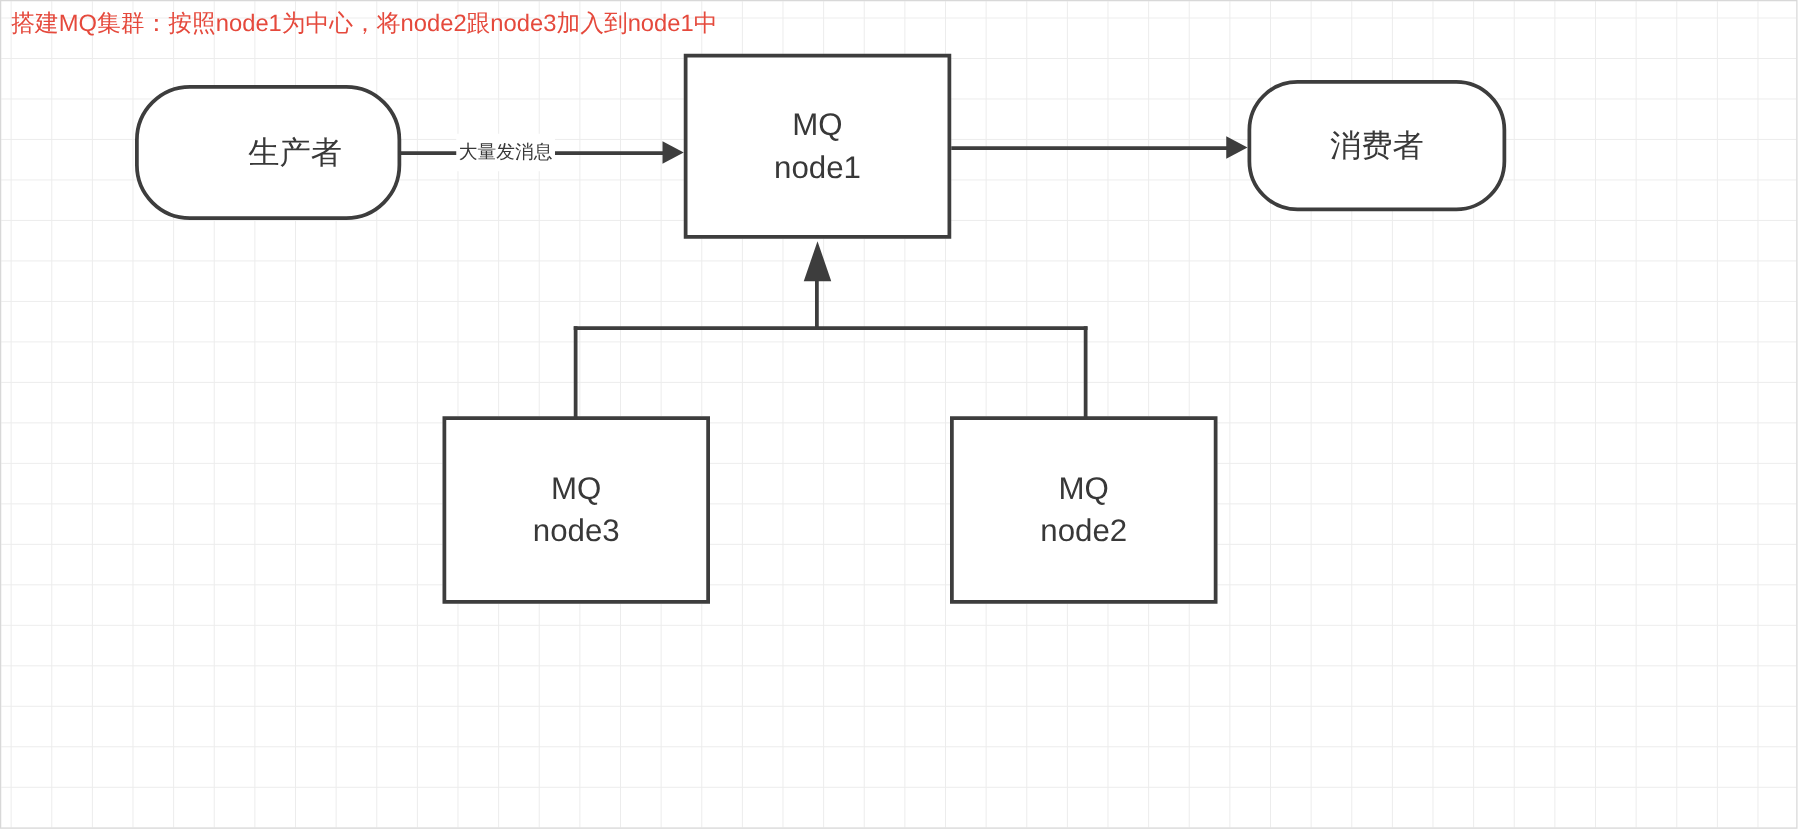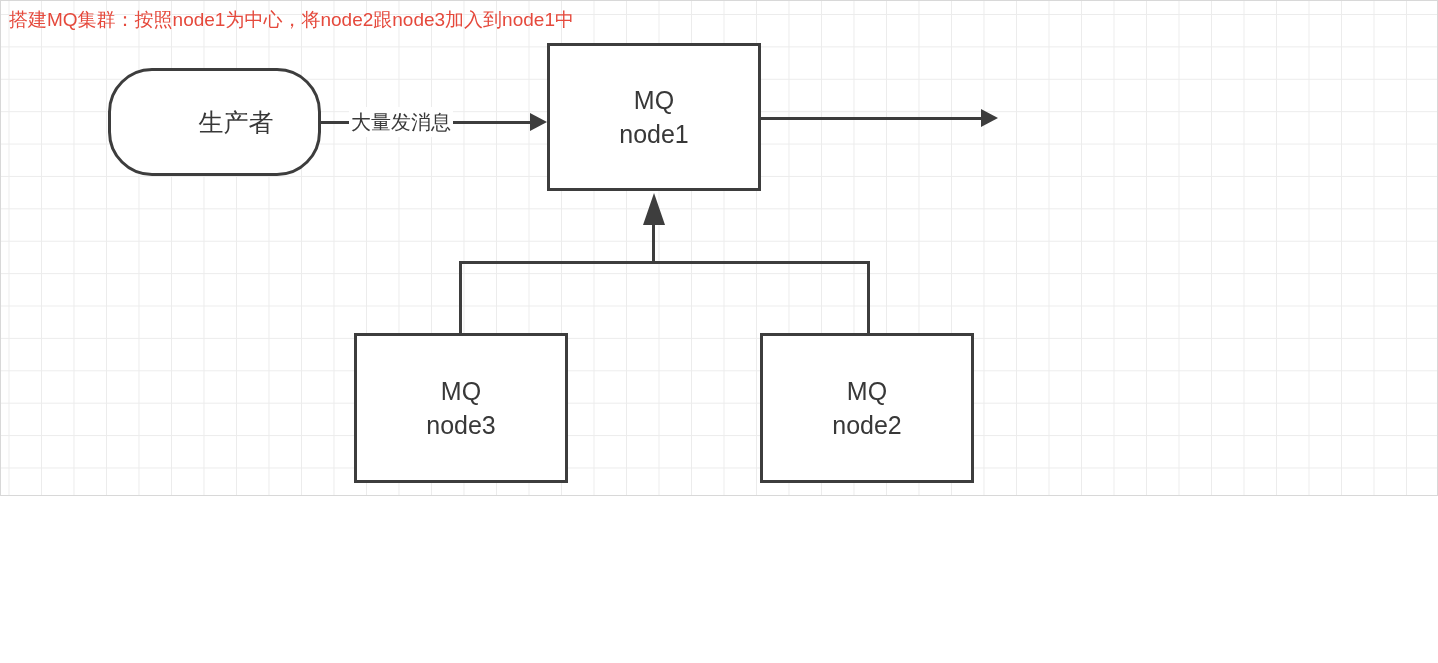--- a/index.html
+++ b/index.html
@@ -10,21 +10,21 @@
     --canvas-bg: #ffffff;
   }
   * { margin: 0; padding: 0; box-sizing: border-box; }
   body {
     font-family: "Liberation Sans", "DejaVu Sans", sans-serif;
     background: #ffffff;
   }
   .canvas {
     position: relative;
     width: 1438px;
-    height: 496px;
+    height: 663px;
     overflow: hidden;
     border: 1px solid #d8d8d8;
     background-color: var(--canvas-bg);
     background-image:
       linear-gradient(to right, var(--grid) 1px, transparent 1px),
       linear-gradient(to bottom, var(--grid) 1px, transparent 1px);
     background-size: 32.5px 32.4px;
     background-position: 7.5px 13px;
   }
   .title {
@@ -65,22 +65,22 @@
     border-left: 17px solid var(--stroke);
   }
   .arrow-up {
     position: absolute; width: 0; height: 0;
     border-left: 11px solid transparent;
     border-right: 11px solid transparent;
     border-bottom: 32px solid var(--stroke);
   }
   .edge-label {
     position: absolute;
-    left: 348px; top: 106px;
-    font-size: 20px;
+    left: 364px; top: 106px;
+    font-size: 15px;
     line-height: 30px;
     color: var(--text);
     background: var(--canvas-bg);
     padding: 0 2px;
     white-space: nowrap;
   }
 
   
   .e1-line  { left: 318px; top: 120px; width: 214px; height: 3px; }
   .e1-arrow { left: 529px; top: 112px; }
@@ -103,20 +103,23 @@
 
   <div class="shape rounded producer">
     <span class="shape-label">生产者</span>
   </div>
 
   <div class="shape node1">
     <span class="shape-label">MQ
 node1</span>
   </div>
 
+  <div class="shape consumer">
+    <span class="shape-label">消费者</span>
+  </div>
 
   <div class="shape node3">
     <span class="shape-label">MQ
 node3</span>
   </div>
 
   <div class="shape node2">
     <span class="shape-label">MQ
 node2</span>
   </div>

